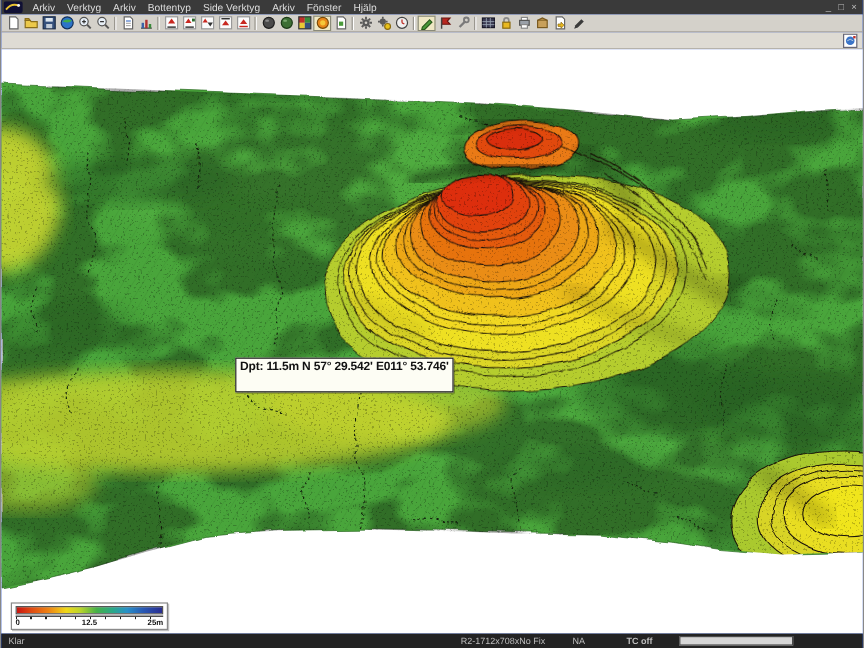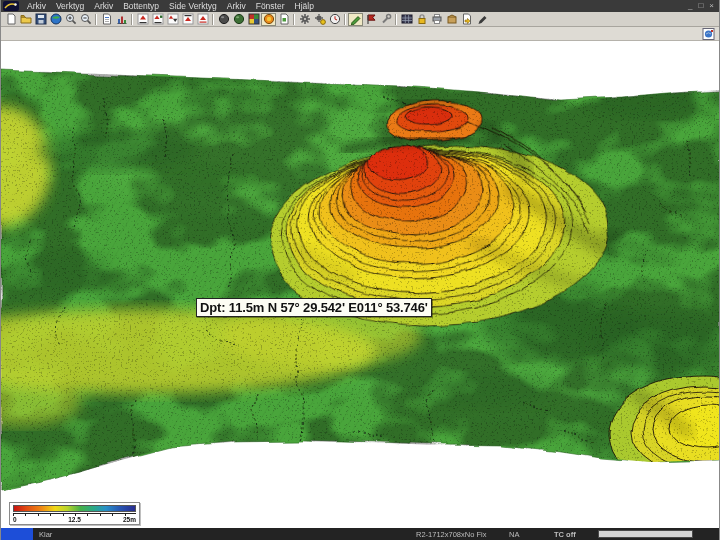--- a/index.html
+++ b/index.html
@@ -20,36 +20,36 @@
             border-bottom:1px solid #b5b2ab;display:flex;align-items:center;}
   .tbtn{width:15px;height:13px;display:flex;align-items:center;justify-content:center;border:1px solid transparent;}
   .tbtn.active{border:1px solid #8a8a7a;background:#efe8c4;}
   .tsep{width:2px;height:11px;border-left:1px solid #9a978f;border-right:1px solid #fff;margin:0 2px;}
   #toolbar2 .spacer{flex:1;}
   
   #map-area{position:absolute;top:41px;left:0;width:720px;height:487px;background:#ffffff;}
   #map-svg{position:absolute;top:0;left:0;}
   
   #dpt-tip{position:absolute;left:195px;top:257px;background:#fdfdf4;border:1px solid #222;
-           padding:1px 3px 1px 3px;font-size:13px;font-weight:bold;letter-spacing:-0.15px;
+           padding:1px 3px 15px 3px;font-size:10px;font-weight:bold;letter-spacing:-0.15px;
            color:#111;white-space:nowrap;box-shadow:1px 1px 0 rgba(0,0,0,.35);}
   
   #legend{position:absolute;left:8px;top:461px;width:131px;height:23px;background:#fff;
           border:1px solid #8a8a8a;box-shadow:1px 1px 0 rgba(0,0,0,.25);padding:2px 3px 0 3px;}
   #legend-bar{height:7px;border:1px solid #555;
      background:linear-gradient(90deg,#c81410 0%,#e04a12 10%,#ee8414 22%,#f0d818 34%,#b8d42c 44%,#46b048 55%,#2aa888 66%,#2890c8 76%,#2858b4 87%,#282c90 100%);}
   #legend-ticks{height:3px;margin-top:1px;border-top:1px solid #222;
      background:repeating-linear-gradient(90deg,#222 0 1px,transparent 1px 12.4px);}
   #legend-labels{position:relative;height:8px;font-size:6.5px;font-weight:bold;color:#111;}
   #legend-labels .l0{position:absolute;left:0;top:0;}
   #legend-labels .l1{position:absolute;left:50%;transform:translateX(-50%);top:0;}
   #legend-labels .l2{position:absolute;right:0;top:0;}
   
   #statusbar{position:absolute;left:0;right:0;bottom:0;height:12px;background:#232323;
-             color:#bdbdbd;font-size:7.5px;margin-left:32px;}
+             color:#bdbdbd;font-size:7.5px;}
   #statusbar span{position:absolute;top:2px;line-height:9px;}
   .st-klar{left:6px;}
   .st-rec{left:383px;}
   .st-na{left:476px;}
   .st-tc{left:521px;font-weight:bold;}
   .st-box{position:absolute;left:565px;top:2px;width:95px;height:8px;background:#d6d6d6;border:1px solid #4a4a4a;}
 </style>
 </head>
 <body>
 

